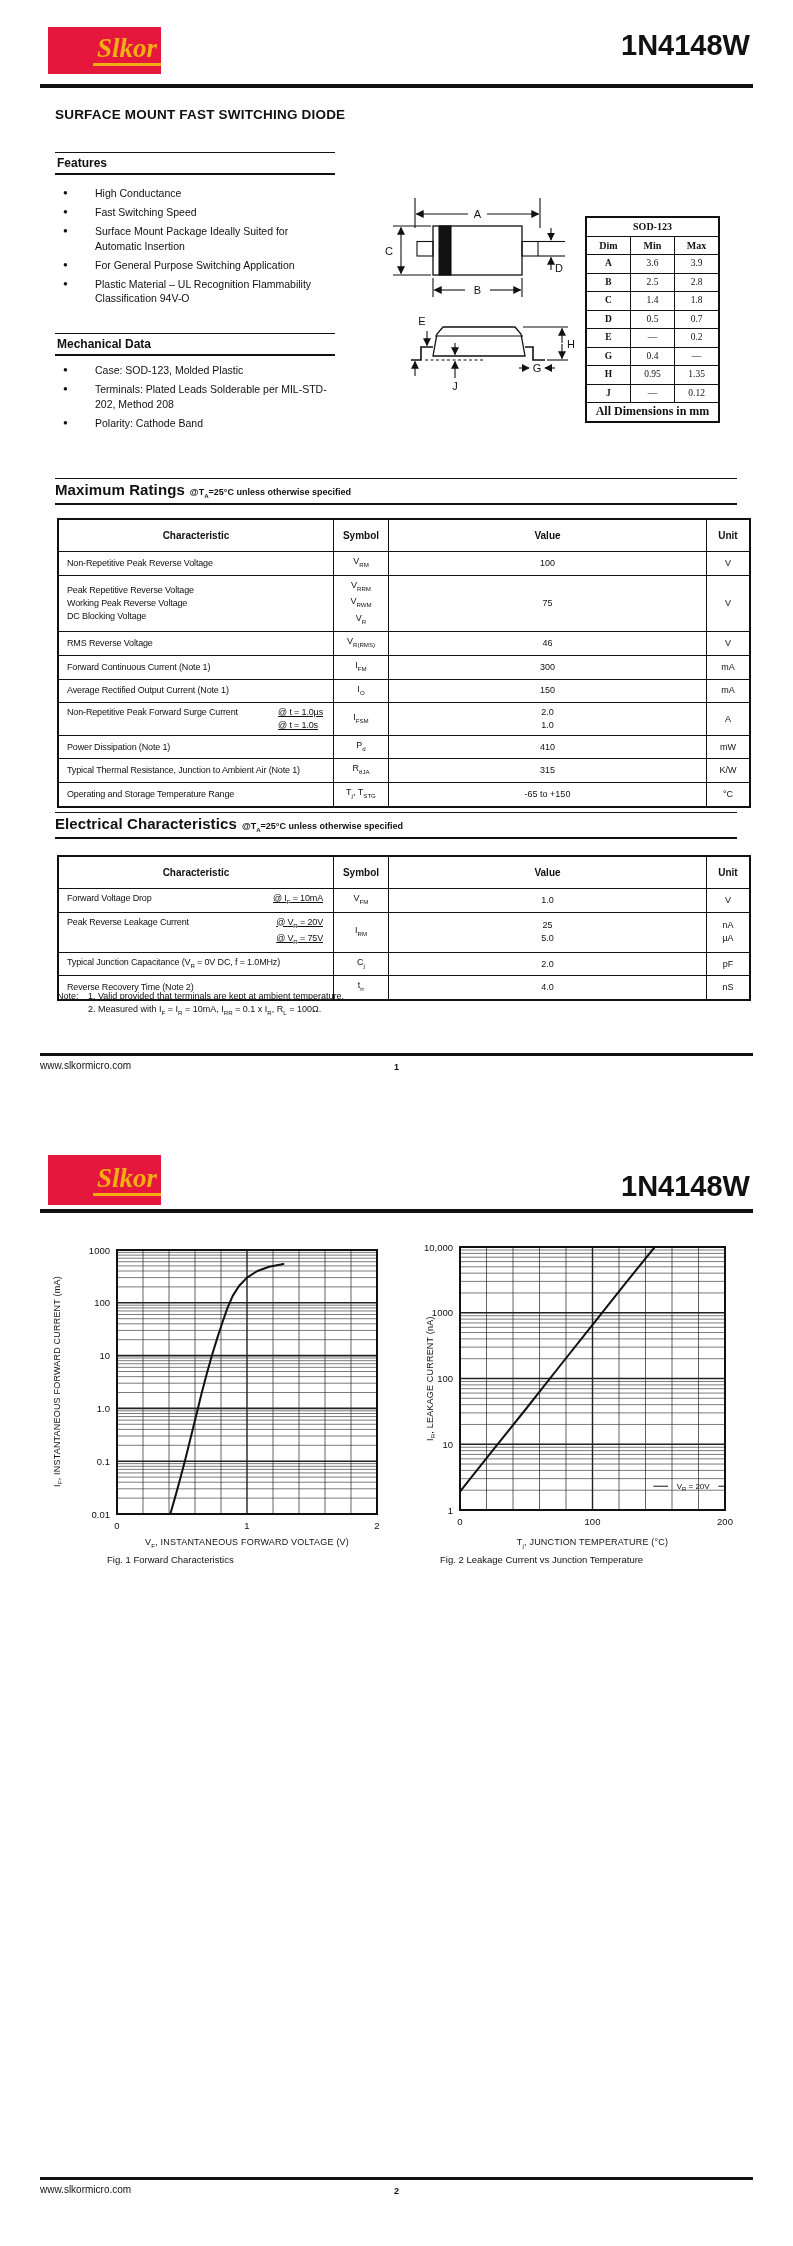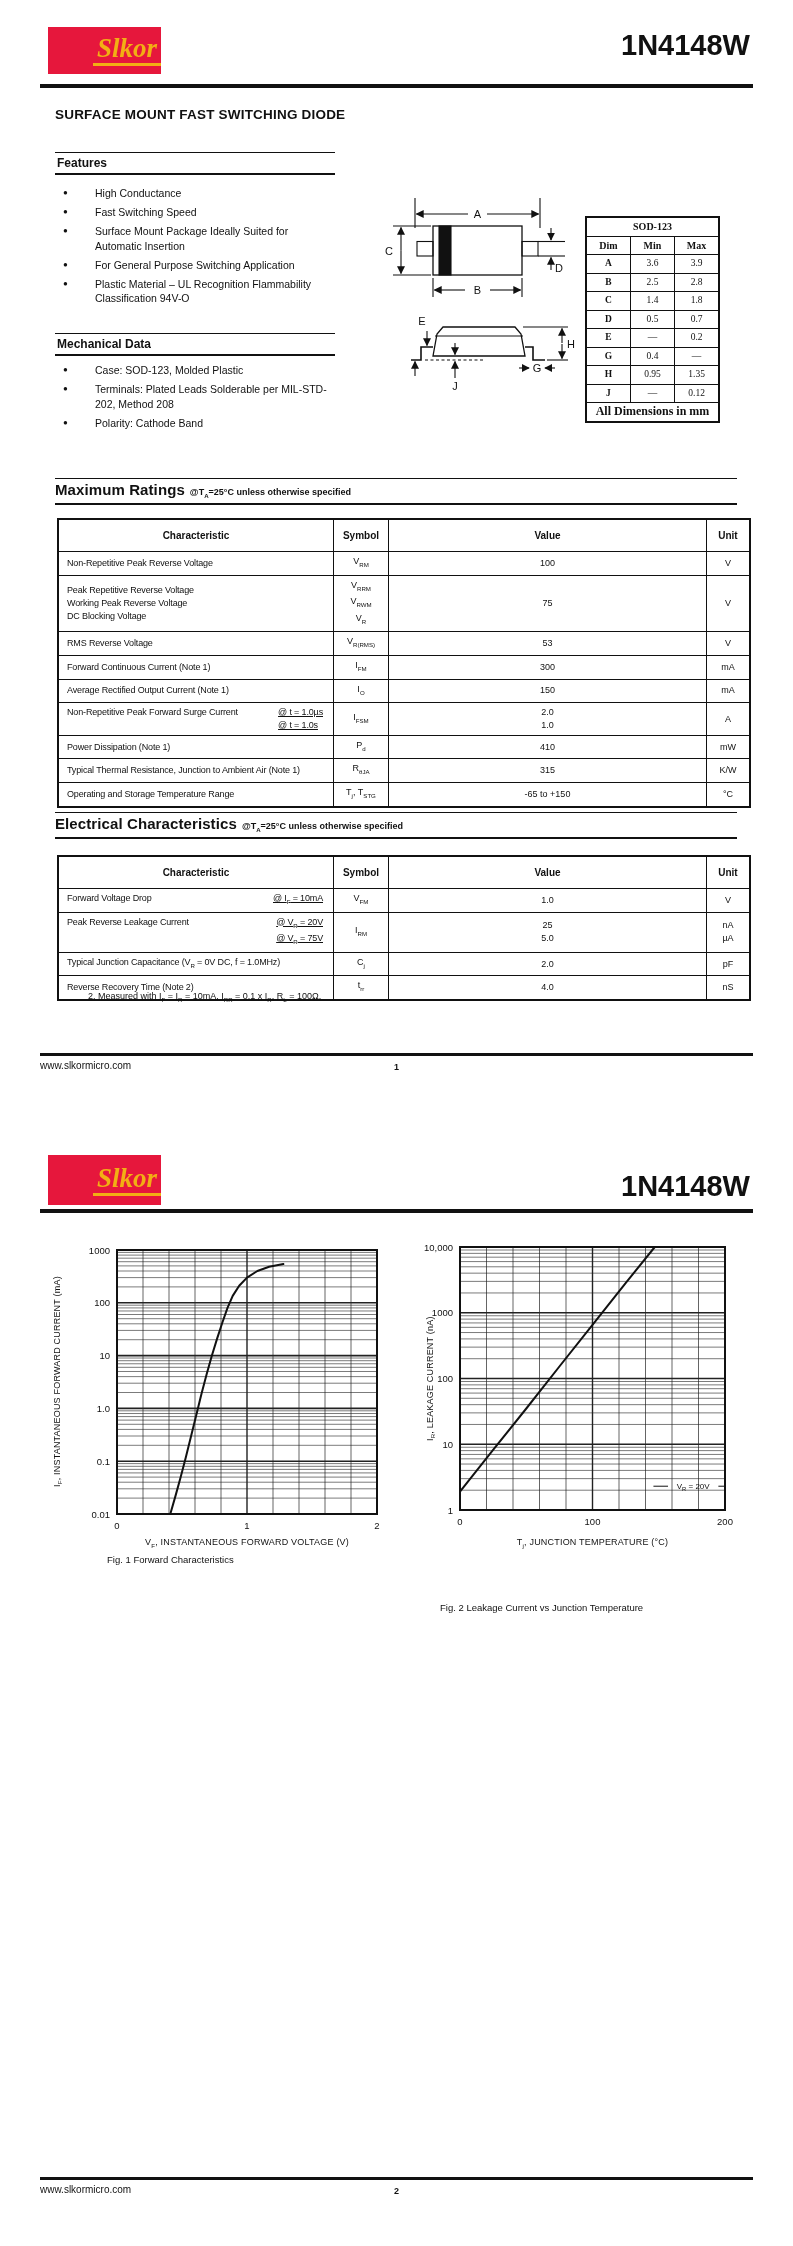--- a/index.html
+++ b/index.html
@@ -283,21 +283,21 @@
               <div class="char-wrap">
                 <div class="char-main">
                   <div>RMS Reverse Voltage</div>
                 </div>
               </div>
             </td>
             <td class="c-sym">
               <div>V<sub>R(RMS)</sub></div>
             </td>
             <td class="c-val">
-              <div>53</div>
+              <div>46</div>
             </td>
             <td class="c-unit">
               <div>V</div>
             </td>
           </tr>
           <tr>
             <td class="c-char">
               <div class="char-wrap">
                 <div class="char-main">
                   <div>Forward Continuous Current (Note 1)</div>
@@ -506,20 +506,24 @@
             </td>
             <td class="c-unit">
               <div>nS</div>
             </td>
           </tr>
         </tbody>
       </table>
     </div>
 
   <div class="abs notes" style="left:57px;top:990px;width:600px;" id="notes">
+      <div class="note-row">
+        <span class="note-label">Note:</span>
+        <span>1. Valid provided that terminals are kept at ambient temperature.</span>
+      </div>
       <div class="note-indent">2. Measured with I<sub>F</sub> = I<sub>R</sub> = 10mA, I<sub>RR</sub> = 0.1 x I<sub>R</sub>, R<sub>L</sub> = 100Ω.</div>
     </div>
 
   <div class="abs thinrule" style="left:40px;top:1053px;width:713px;"></div>
   <div class="abs url" style="left:40px;top:1060px;">www.slkormicro.com</div>
   <div class="abs pagenum" style="top:1062px;">1</div>
 
   <div class="abs logo" style="left:48px;top:1155px;width:113px;height:50px;">
     <span class="logo-text">Slkor</span>
   </div>
@@ -650,19 +654,19 @@
       <text x="70" y="292" text-anchor="middle" font-size="9.5" fill="#111">0</text>
       <text x="202.5" y="292" text-anchor="middle" font-size="9.5" fill="#111">100</text>
       <text x="335" y="292" text-anchor="middle" font-size="9.5" fill="#111">200</text>
       <polyline points="70.0,258.7 103.1,216.9 136.3,175.5 169.4,133.5 202.5,91.8 235.6,50.1 264.8,14.0" fill="none" stroke="#111" stroke-width="2" stroke-linejoin="round" stroke-linecap="round"></polyline>
       <line x1="263.45" y1="253.21639478184326" x2="278.025" y2="253.21639478184326" stroke="#111" stroke-width="1"></line>
       <line x1="328.375" y1="253.21639478184326" x2="335" y2="253.21639478184326" stroke="#111" stroke-width="1"></line>
       <text x="303.2" y="256.01639478184325" text-anchor="middle" font-size="8" fill="#111"><tspan>V</tspan><tspan font-size="5.8" dy="1.8">R</tspan><tspan dy="-1.8"> = 20V</tspan></text>
     </svg>
   <div class="abs vlabel" style="left:423px;top:1247px;height:263px;">I<sub>R</sub>, LEAKAGE CURRENT (nA)</div>
   <div class="abs xlabel" style="left:450px;top:1537px;width:285px;">T<sub>j</sub>, JUNCTION TEMPERATURE (°C)</div>
-  <div class="abs caption" style="left:440px;top:1554px;width:305px;margin-top:48px;">Fig. 2  Leakage Current vs Junction Temperature</div>
+  <div class="abs caption" style="left:440px;top:1554px;width:305px;">Fig. 2  Leakage Current vs Junction Temperature</div>
 
   <div class="abs thinrule" style="left:40px;top:2177px;width:713px;"></div>
   <div class="abs url" style="left:40px;top:2184px;">www.slkormicro.com</div>
   <div class="abs pagenum" style="top:2186px;">2</div>
 
 </div>
 
 </body></html>

